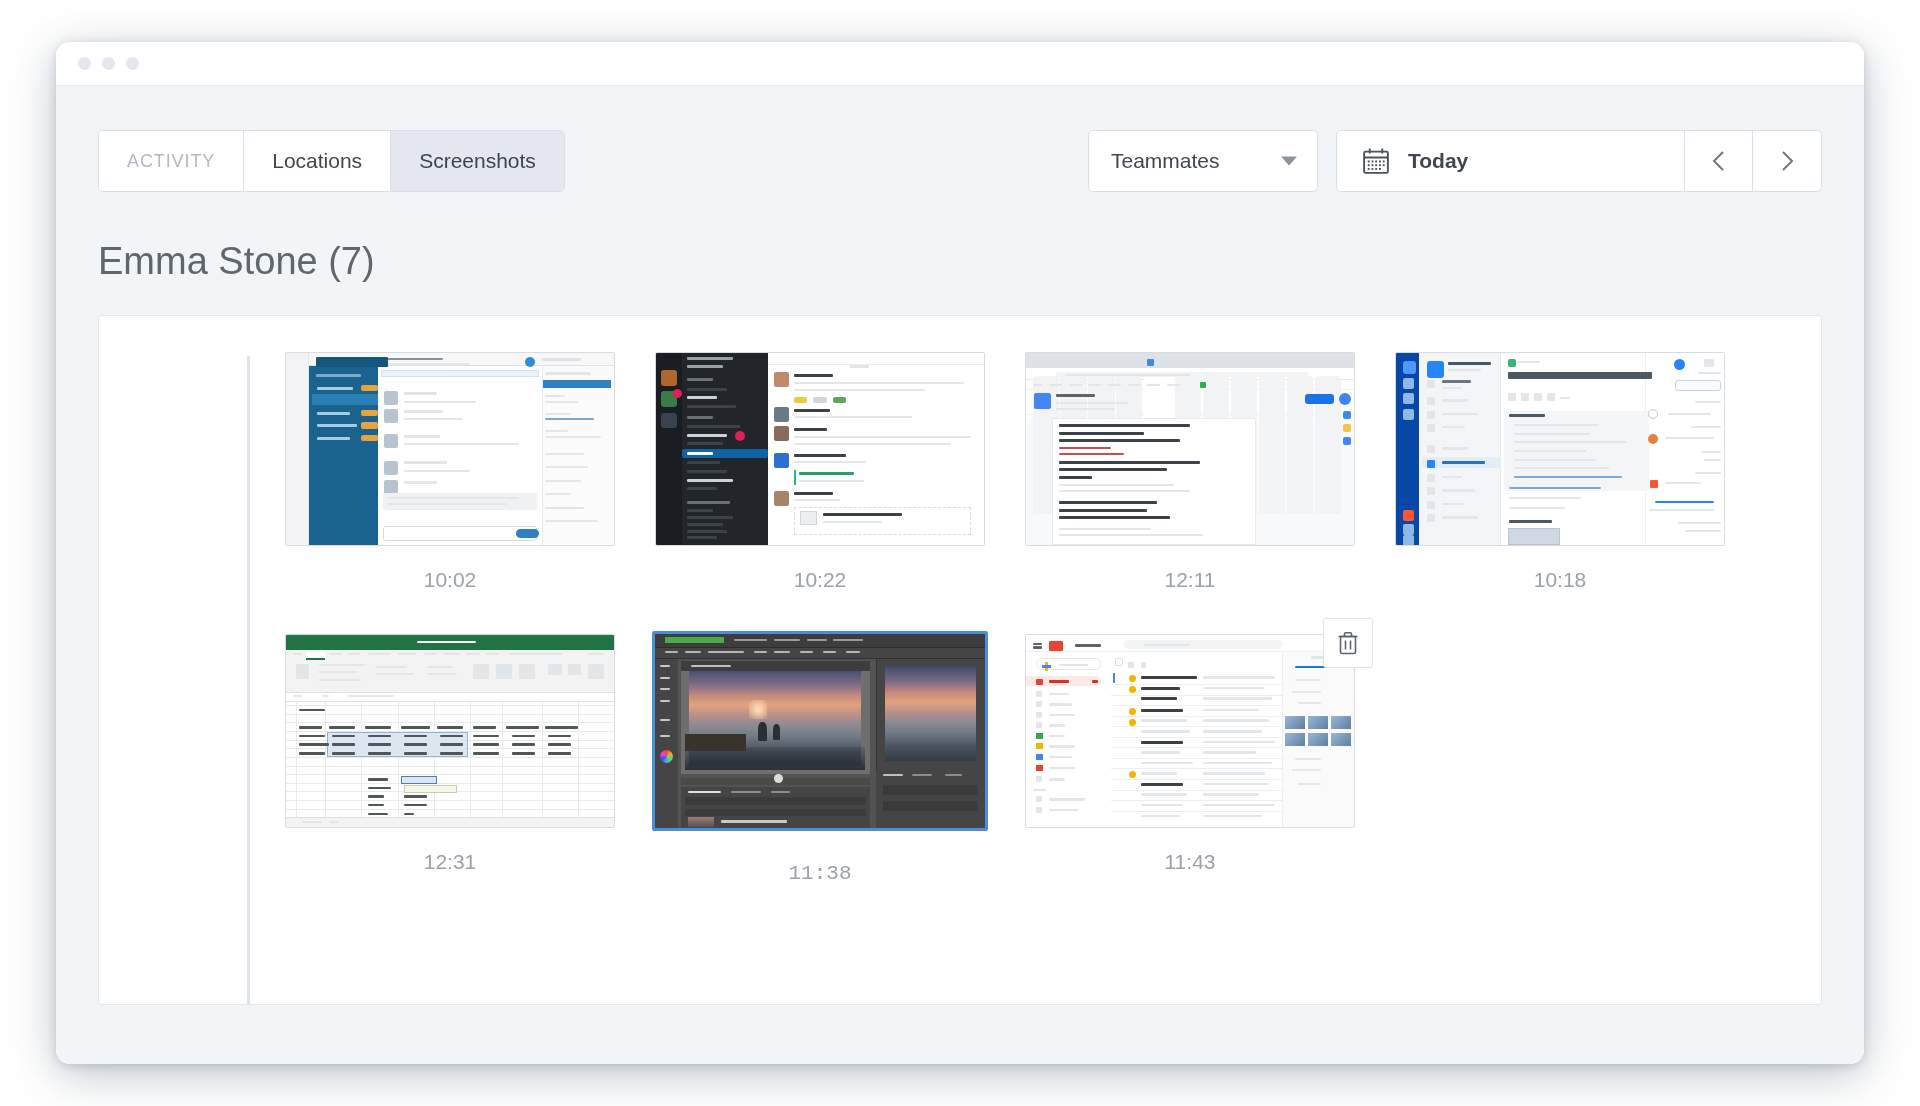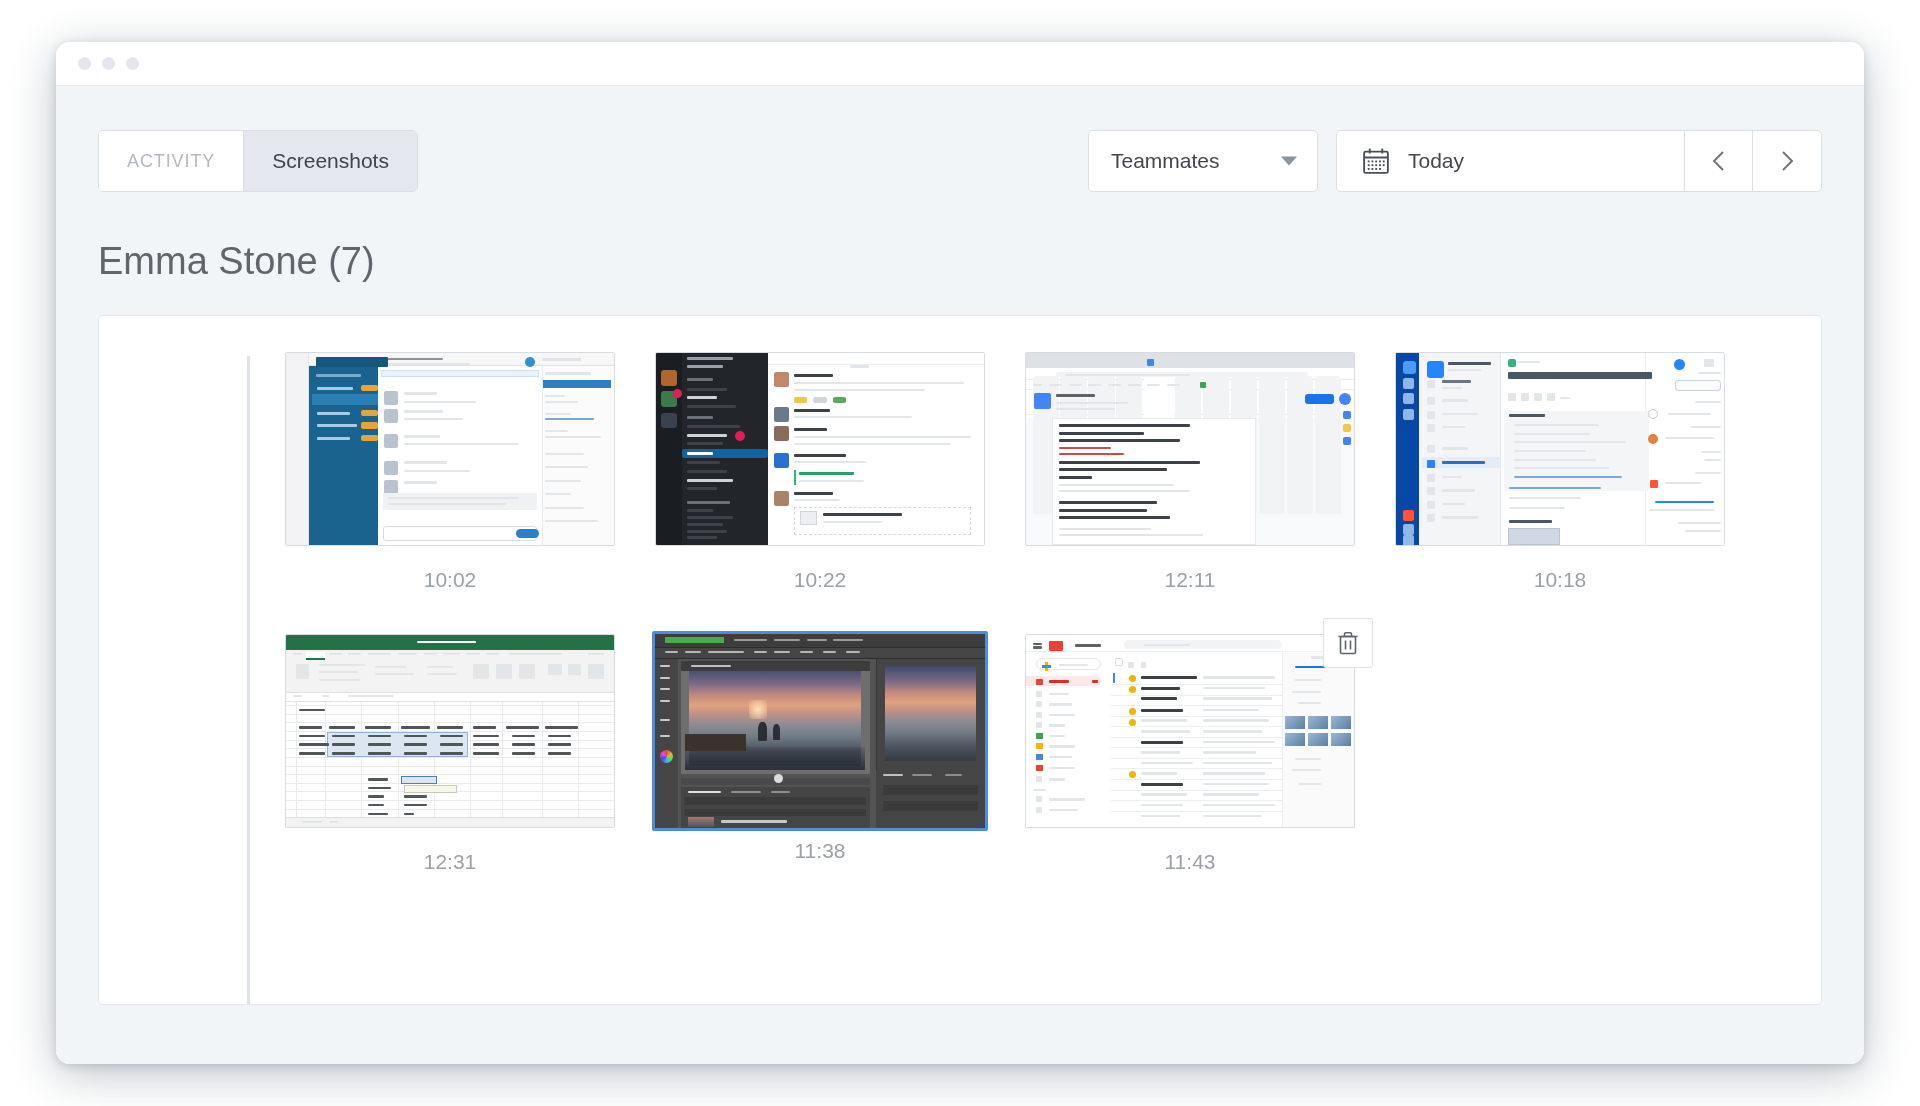--- a/index.html
+++ b/index.html
@@ -108,21 +108,21 @@
     overflow: hidden;
     height: 62px;
   }
   .datefield {
     display: flex; align-items: center; gap: 17px;
     padding: 0 26px 0 24px;
     width: 348px;
     border-right: 1px solid #d9dfe6;
     cursor: pointer;
   }
-  .datefield .label { font-size: 21px; color: #41474e; }
+  .datefield .label { font-size: 21px; color: #41474e; font-weight: bold; }
   .navbtn {
     width: 68px;
     display: flex; align-items: center; justify-content: center;
     border-right: 1px solid #d9dfe6;
     cursor: pointer;
   }
   .navbtn:last-child { border-right: none; }
   .chev { stroke: #6f767e; stroke-width: 2; fill: none; }
 
   
@@ -198,21 +198,21 @@
     border: 3px solid #4b8fd6;
     width: 336px; height: 200px;
     margin-left: -3px; margin-top: -3px;
   }
   .stime {
     text-align: center;
     font-size: 21px;
     color: #9aa1a9;
     margin-top: 22px;
   }
-  .shot.selected .stime { margin-top: 8px; }
+  .shot.selected .stime { margin-top: 31px; font-family: Liberation Mono, monospace; }
 
   .trash {
     position: absolute;
     right: -18px; top: -16px;
     width: 50px; height: 50px;
     background: #ffffff;
     border: 1px solid #dde2e8;
     border-radius: 3px;
     display: flex; align-items: center; justify-content: center;
     z-index: 5;
@@ -309,20 +309,23 @@
       <div class="dot"></div>
     </div>
 
     <div class="content">
 
       <div class="toolbar">
 
         <div class="tabgroup">
           <div class="tab disabled">
             <span>ACTIVITY</span>
+          </div>
+          <div class="tab">
+            <span>Locations</span>
           </div>
           <div class="tab active">
             <span>Screenshots</span>
           </div>
         </div>
 
         <div class="rightctrls">
 
           <div class="select">
             <span>Teammates</span>

